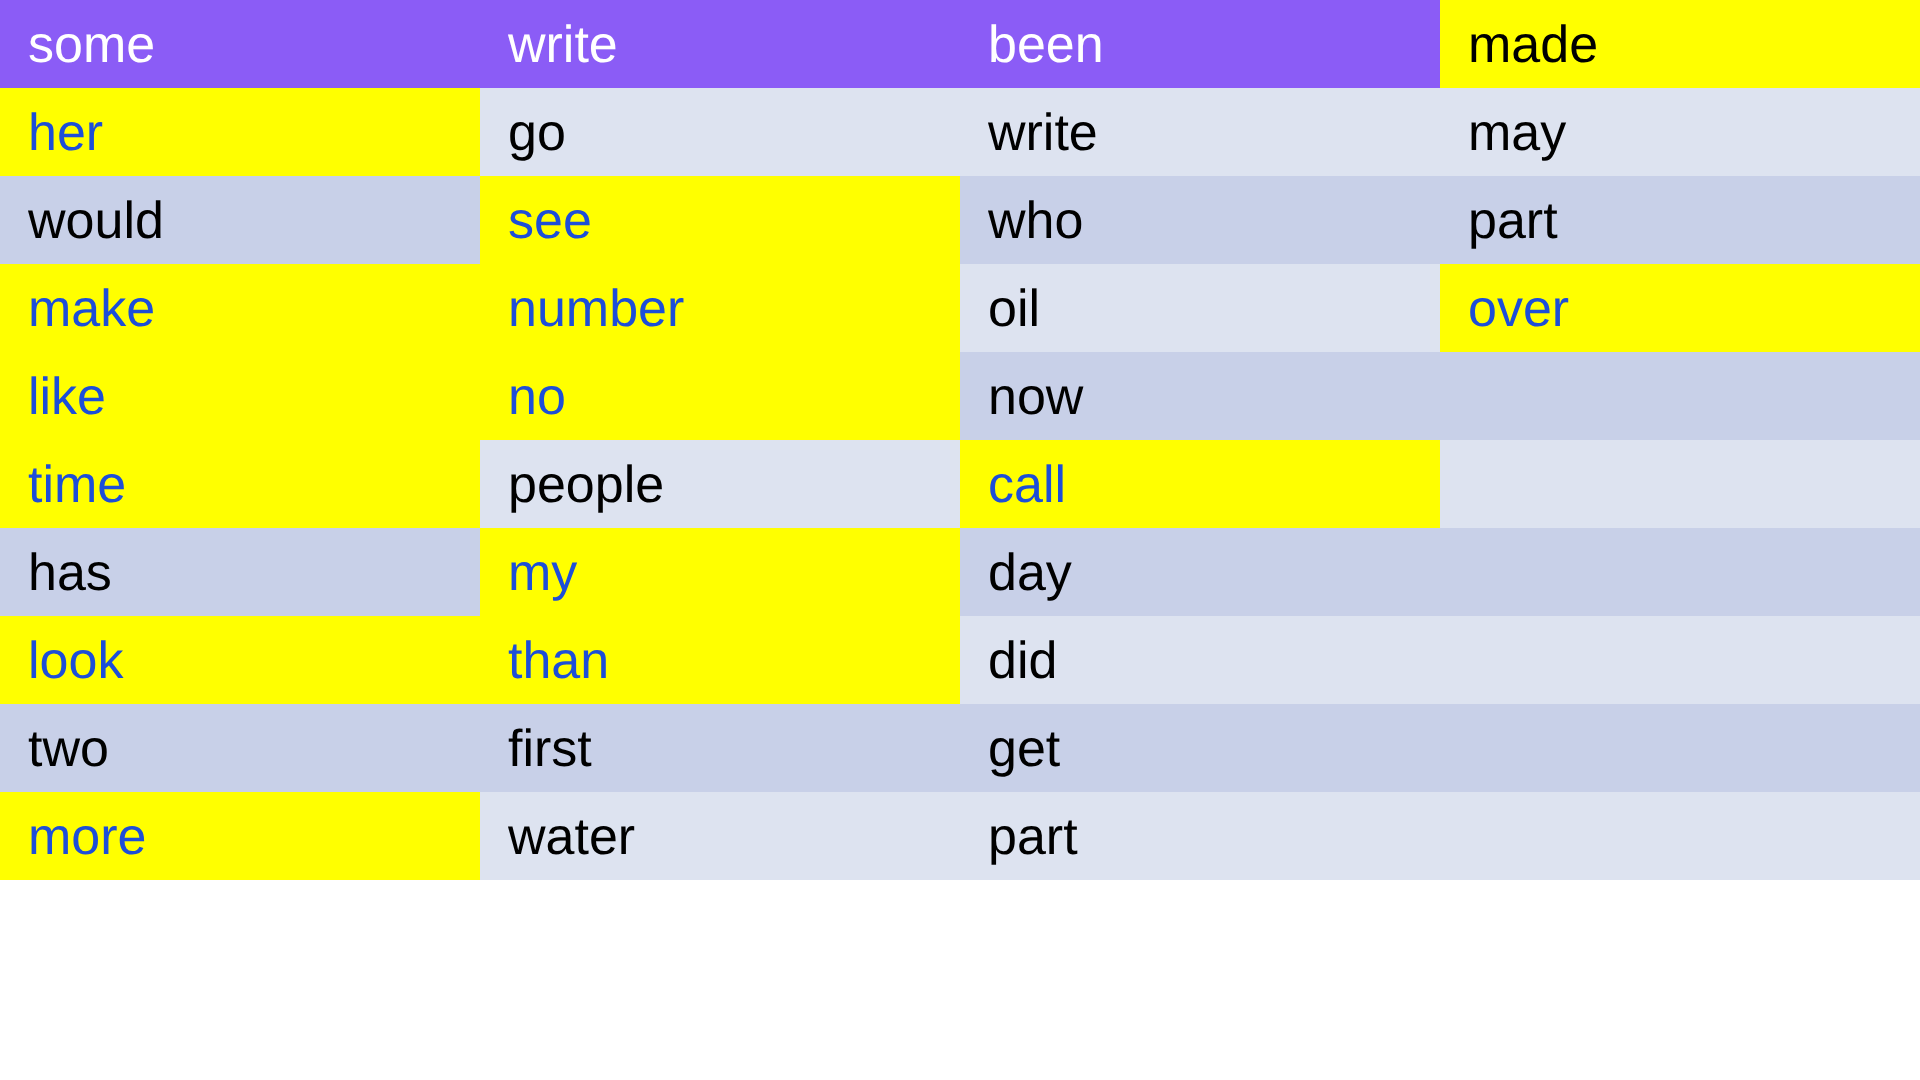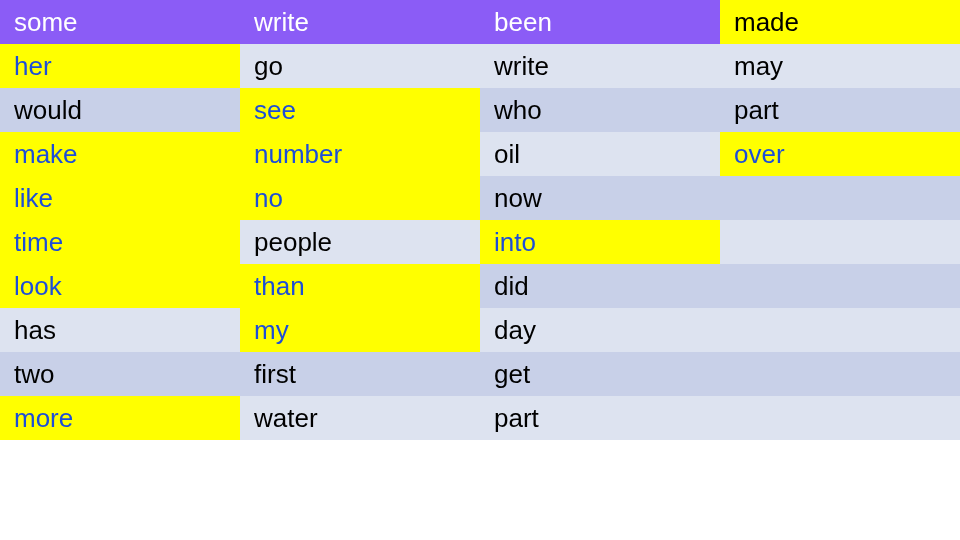--- a/index.html
+++ b/index.html
@@ -103,33 +103,33 @@
         </tr>
         <tr>
           <td class="highlight">like</td>
           <td class="highlight">no</td>
           <td>now</td>
           <td class="empty-light"></td>
         </tr>
         <tr>
           <td class="highlight">time</td>
           <td>people</td>
-          <td class="highlight">into</td>
+          <td class="highlight">call</td>
+          <td class="empty-light"></td>
+        </tr>
+        <tr>
+          <td>has</td>
+          <td class="highlight">my</td>
+          <td>day</td>
           <td class="empty-light"></td>
         </tr>
         <tr>
           <td class="highlight">look</td>
           <td class="highlight">than</td>
           <td>did</td>
-          <td class="empty-light"></td>
-        </tr>
-        <tr>
-          <td>has</td>
-          <td class="highlight">my</td>
-          <td>day</td>
           <td class="empty-light"></td>
         </tr>
         <tr>
           <td>two</td>
           <td>first</td>
           <td>get</td>
           <td class="empty-light"></td>
         </tr>
         <tr>
           <td class="highlight">more</td>

